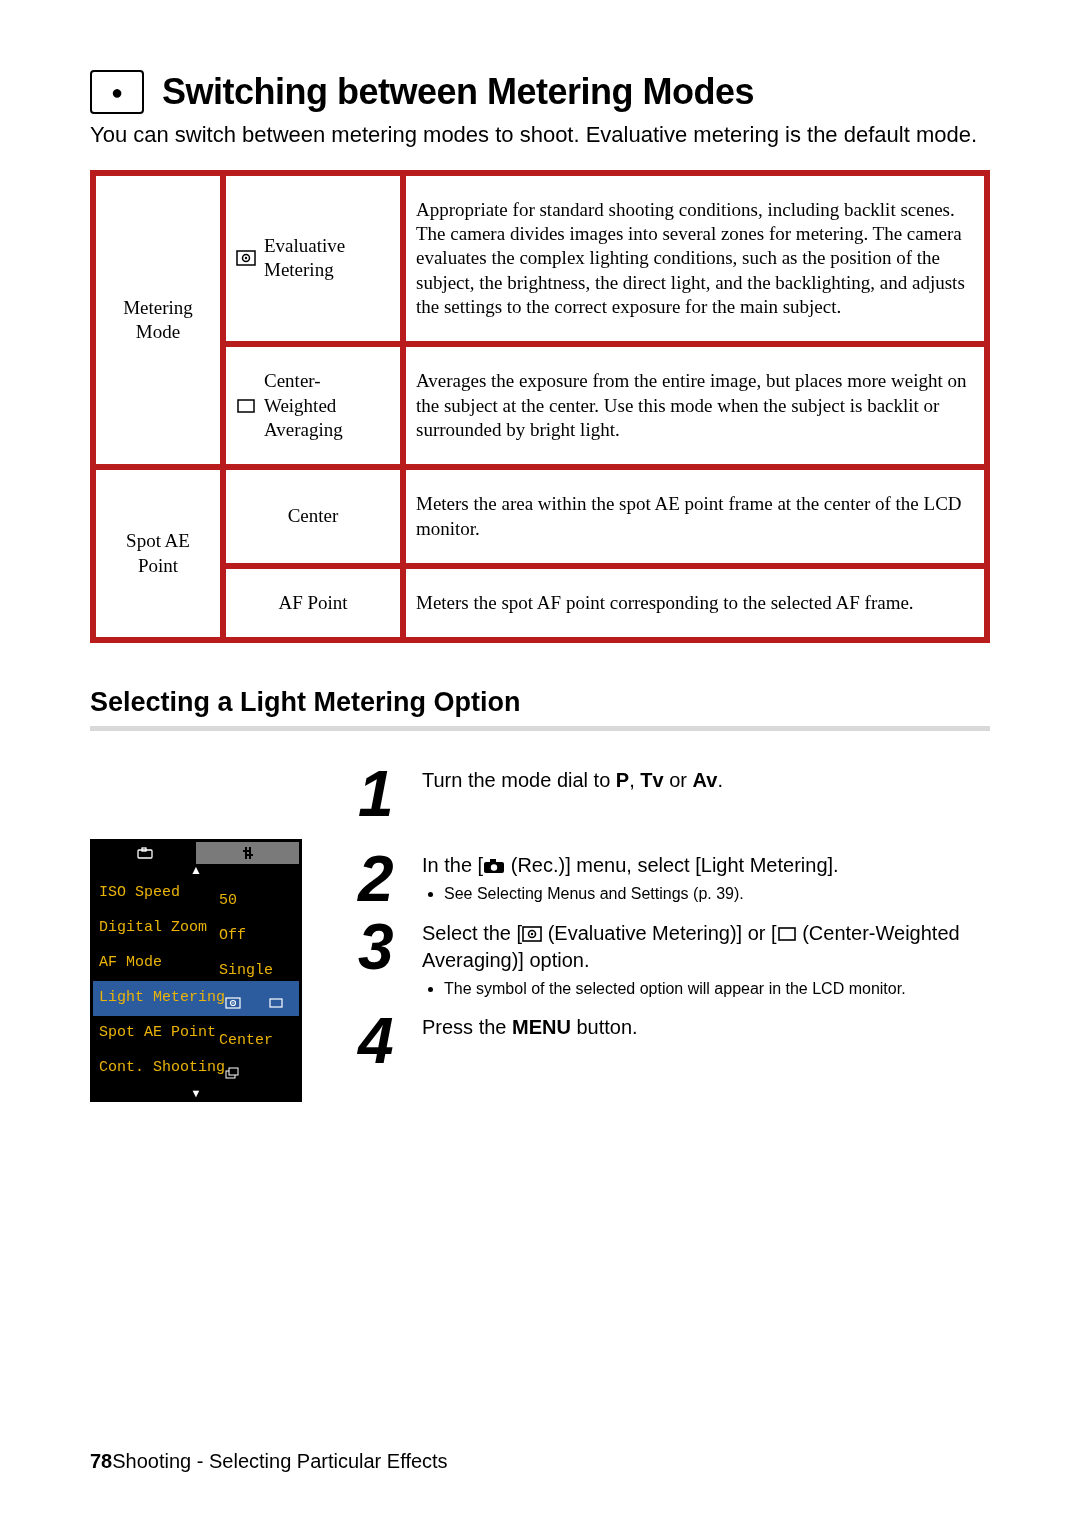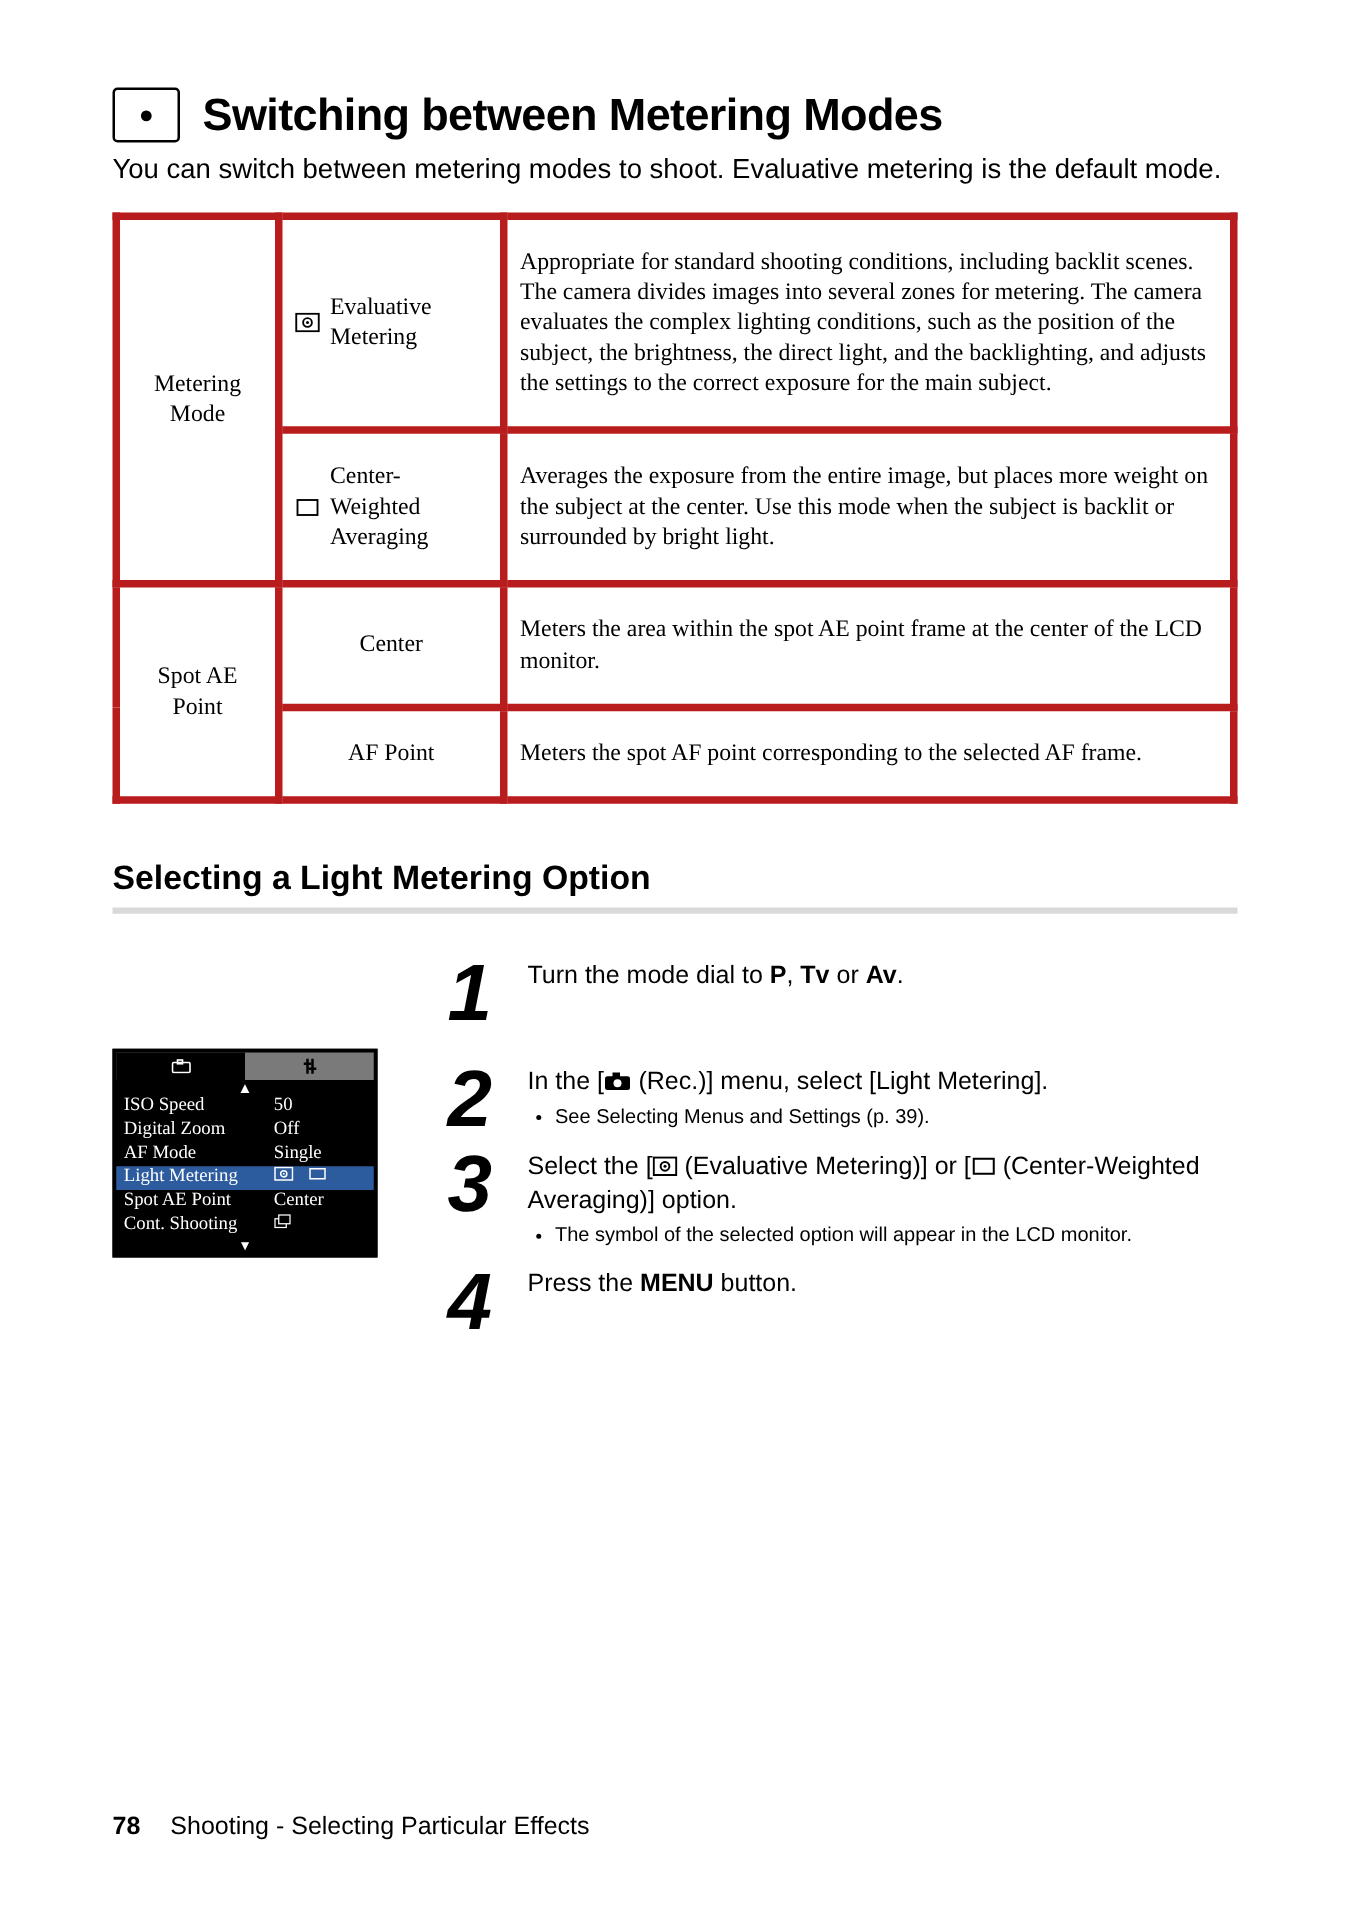--- a/index.html
+++ b/index.html
@@ -50,43 +50,43 @@
 
   .lcd {
     width: 212px; background: #000; border: 3px solid #000; padding: 0;
   }
   .lcd-tabs { display: flex; background: #7a7a7a; height: 22px; }
   .lcd-tab { flex: 1; display:flex; align-items:center; justify-content:center; }
   .lcd-tab.active { background: #000; }
   .lcd-arrow-row { text-align:center; color:#fff; font-size:12px; line-height:12px; }
   .lcd-list { padding: 0 0 2px 0; }
   .lcd-row {
-    display: flex; color: #ffffff; font-family: Liberation Serif, serif;
+    display: flex; color: #eab308; font-family: Liberation Mono, monospace;
     font-size: 15px; padding: 0 6px 2px 6px; align-items: center;
   }
   .lcd-row.sel { background: #2c5b9e; }
   .lcd-label { flex: 0 0 120px; white-space: nowrap; }
-  .lcd-value { flex: 1; white-space: nowrap; }
+  .lcd-value { flex: 1; white-space: nowrap; margin-top: 16px; }
   .lcd-bot { color:#fff; text-align:center; font-size:11px; line-height:11px; }
 
   .step { display: flex; gap: 14px; margin-bottom: 14px; }
   .step-num {
     font-size: 64px; font-weight: 900; font-style: italic;
     line-height: 0.85; width: 50px; flex: none; letter-spacing: -4px;
   }
   .step-body { flex: 1; font-size: 22px; line-height: 1.35; }
   .step-title { font-size: 20px; }
   .step-body b { font-weight: 800; }
   .step-body ul { list-style: disc; margin: 4px 0 0 22px; font-size: 16px; }
   .inline-icon { display:inline-flex; vertical-align: -2px; }
 
   .footer {
     position: absolute; bottom: 56px; left: 90px; font-size: 20px;
   }
-  .footer b { font-weight: 800; margin-right: 24px; }
+  .footer b { font-weight: 800; margin-right: 0; }
 </style>
 </head>
 <body>
 
 <div class="title-row">
   <div class="mode-icon">●</div>
   <div class="title">Switching between Metering Modes</div>
 </div>
 <div class="intro">You can switch between metering modes to shoot. Evaluative metering is the default mode.</div>
 

